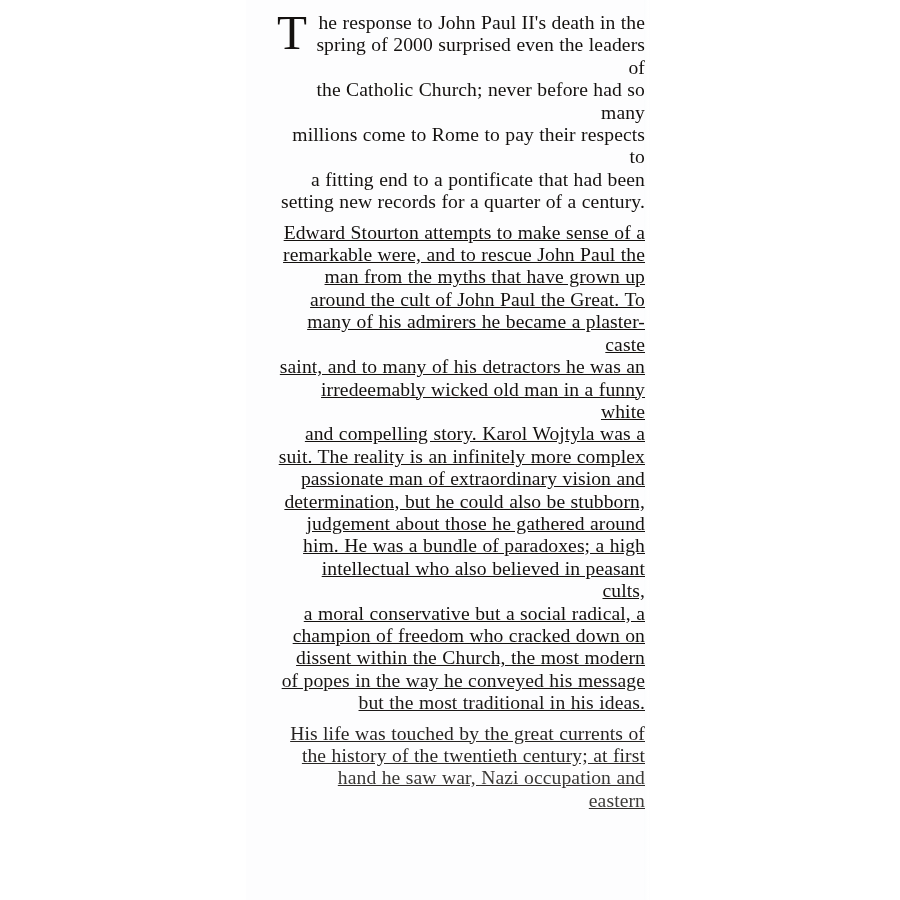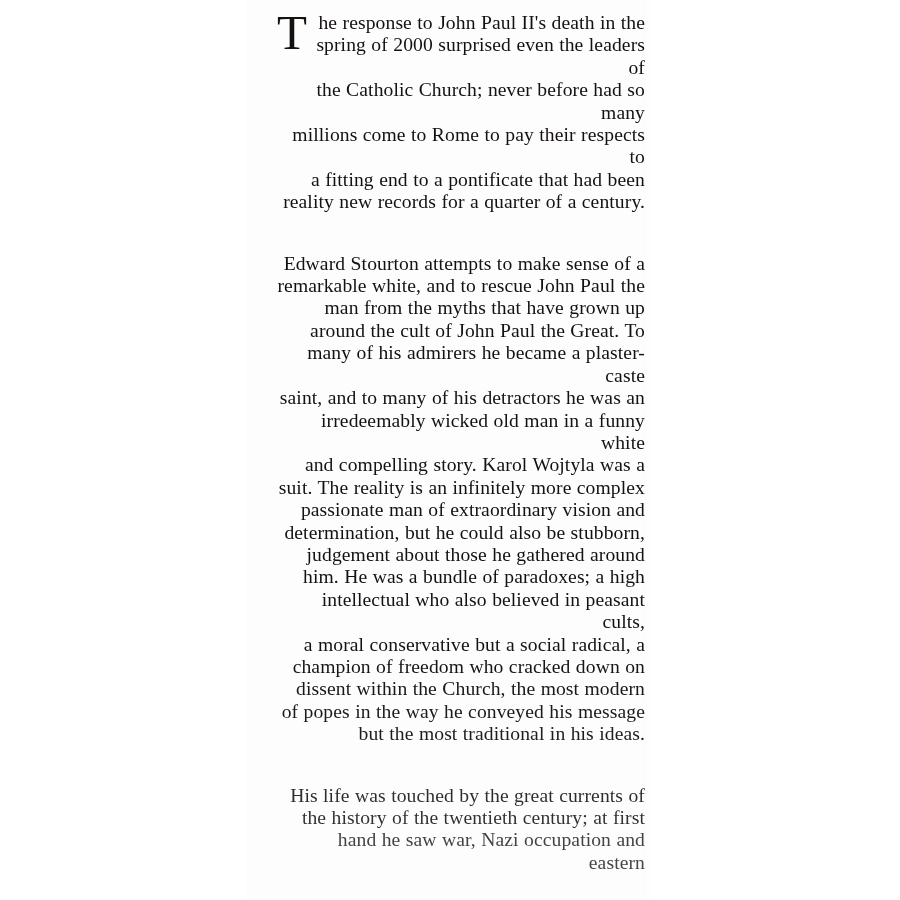--- a/index.html
+++ b/index.html
@@ -42,21 +42,22 @@
     margin: 0;
     font-size: 19.6px;
     line-height: 22.4px;
     color: #14110f;
     letter-spacing: 0.1px;
     word-spacing: 0.4px;
     text-align: left;
     font-weight: 400;
   }
   p.para + p.para {
-    margin-top: 39px;
+    margin-top: 8px;
+    text-decoration: underline;
   }
   
   #para-1 {
     padding-top: 12px;
   }
   
   .dropcap {
     float: left;
     font-family: "Liberation Serif", "DejaVu Serif", serif;
     font-size: 49px;
@@ -90,26 +91,26 @@
 
   <div class="text-block">
 
     <p class="para" id="para-1">
       <span class="dropcap">T</span>
         <span class="line">he response to John Paul II's death in the</span>
         <span class="line">spring of 2000 surprised even the leaders of</span>
         <span class="line">the Catholic Church; never before had so many</span>
         <span class="line">millions come to Rome to pay their respects to</span>
         <span class="line">a fitting end to a pontificate that had been</span>
-        <span class="line">reality new records for a quarter of a century.</span>
+        <span class="line">setting new records for a quarter of a century.</span>
     </p>
 
     <p class="para" id="para-2">
       <span class="line">Edward Stourton attempts to make sense of a</span>
-        <span class="line">remarkable white, and to rescue John Paul the</span>
+        <span class="line">remarkable were, and to rescue John Paul the</span>
         <span class="line">man from the myths that have grown up</span>
         <span class="line">around the cult of John Paul the Great. To</span>
         <span class="line">many of his admirers he became a plaster-caste</span>
         <span class="line">saint, and to many of his detractors he was an</span>
         <span class="line">irredeemably wicked old man in a funny white</span>
         <span class="line">and compelling story. Karol Wojtyla was a</span>
         <span class="line">suit. The reality is an infinitely more complex</span>
         <span class="line">passionate man of extraordinary vision and</span>
         <span class="line">determination, but he could also be stubborn,</span>
         <span class="line">judgement about those he gathered around</span>

